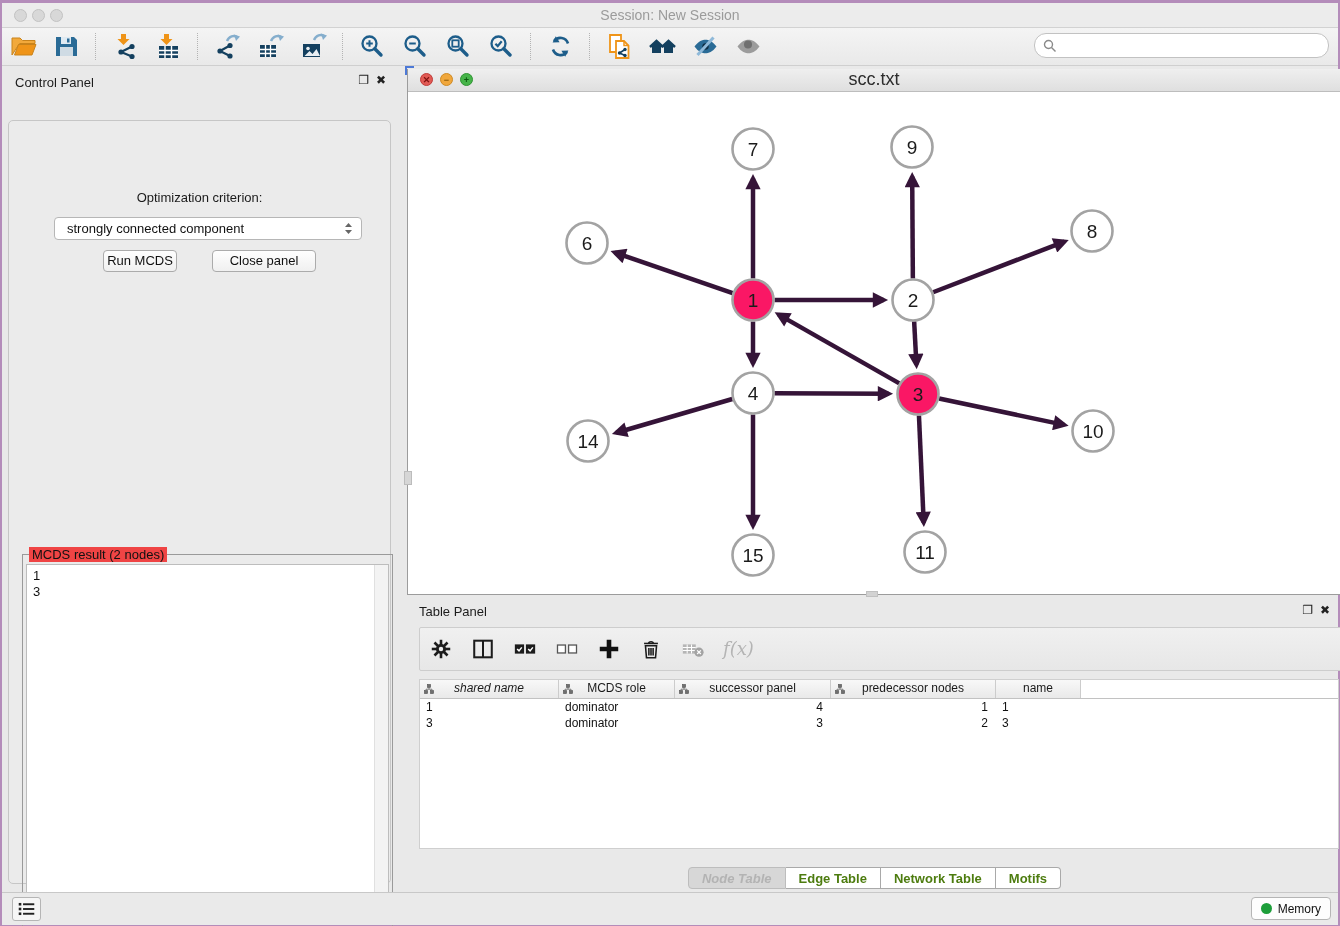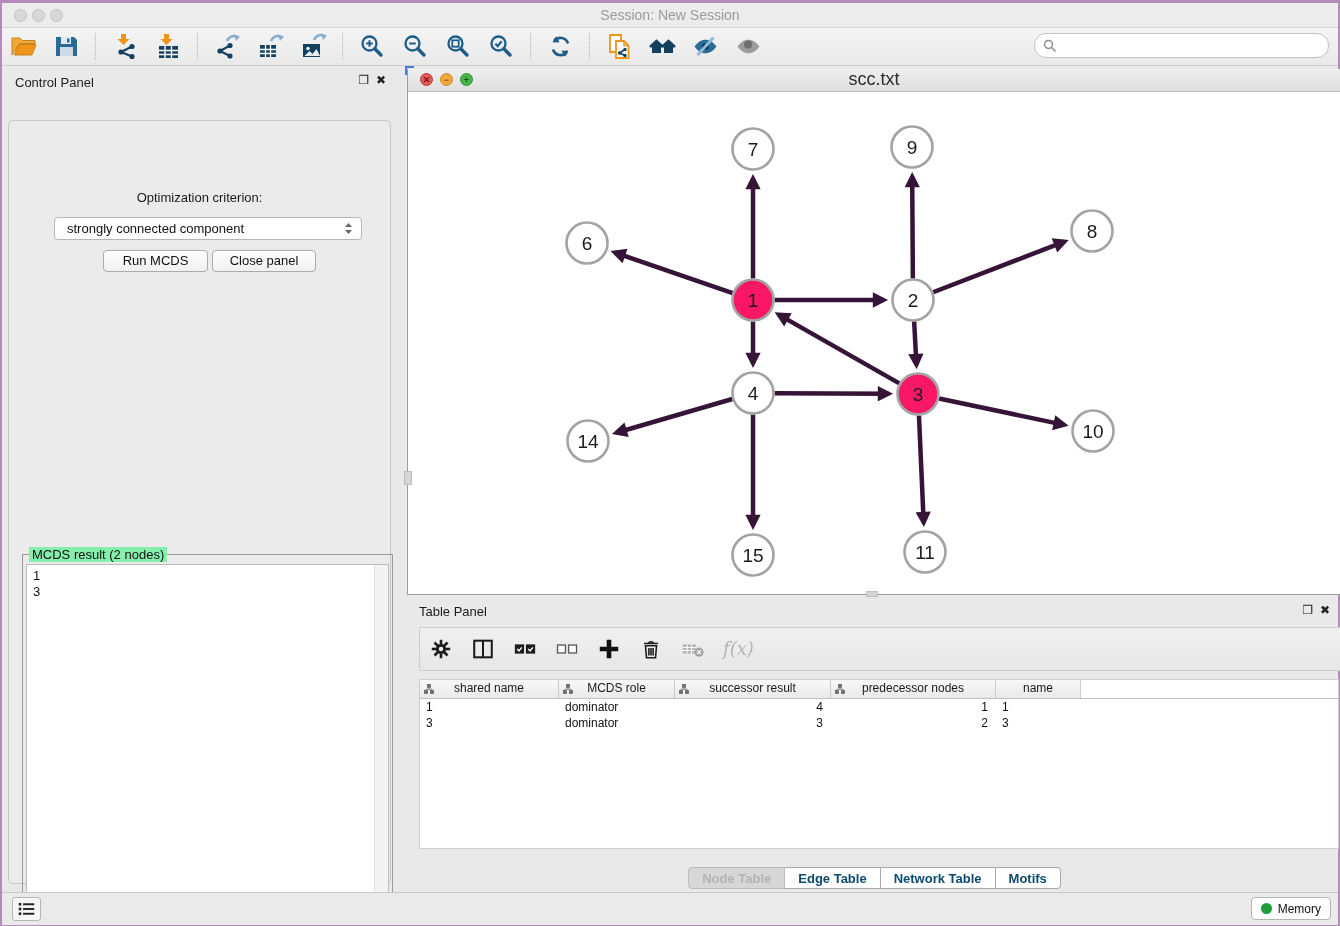--- a/index.html
+++ b/index.html
@@ -30,24 +30,24 @@
   .seg{border:1px solid #a9a9a9;border-left:none;background:#fff;font-size:13px;font-weight:bold;color:#111;padding:0 14px;line-height:20px;box-sizing:border-box;}
   .seg:first-child{border-left:1px solid #a9a9a9;border-radius:4px 0 0 4px;}
   .seg:last-child{border-radius:0 4px 4px 0;}
   .seg.dimmed{background:#e3e3e3;color:#b9b9b9;border-color:#bdbdbd;}
   #cp-content{left:6px;top:55px;width:381px;height:762px;background:#ebebeb;border:1px solid #c6c6c6;border-radius:5px;}
   #opt-label{left:0;top:69px;width:100%;text-align:center;font-size:13px;color:#1a1a1a;}
   #criterion-select{left:45px;top:96px;width:308px;height:23px;background:#fff;border:1px solid #b6b6b6;border-radius:4px;display:flex;align-items:center;box-sizing:border-box;gap:37px;}
   #criterion-value{flex:1;font-size:13px;padding-left:12px;color:#111;}
   #criterion-select svg{width:11px;height:15px;margin-right:7px;}
   .cp-btn{position:absolute;top:129px;height:22px;background:linear-gradient(#fefefe,#f0f0f0);border:1px solid #ababab;border-radius:4px;font-size:13px;color:#111;text-align:center;line-height:20px;box-sizing:border-box;}
-  #run-btn{left:94px;width:105px;}
+  #run-btn{left:94px;width:74px;}
   #closep-btn{left:203px;width:104px;}
   #mcds-fieldset{left:13px;top:433px;width:369px;height:372px;border:1px solid #9a9a9a;}
-  #mcds-legend{position:absolute;left:6px;top:-8px;background:#86efac;padding:0 3px;font-size:13px;color:#111;}
+  #mcds-legend{position:absolute;left:6px;top:-8px;background:#ef4444;padding:0 3px;font-size:13px;color:#111;}
   #mcds-result-box{position:absolute;left:3px;top:9px;right:3px;bottom:3px;background:#fff;border:1px solid #bdbdbd;}
   #mcds-scroll{position:absolute;top:0;right:0;width:13px;height:100%;background:#f3f3f3;border-left:1px solid #e0e0e0;}
   #mcds-result-values{padding:3px 6px;font-size:13px;color:#111;line-height:16px;}
 
   
   #net-window{left:405px;top:66px;width:933px;height:526px;background:#fff;border-left:1px solid #9c9c9c;border-bottom:1px solid #9c9c9c;box-sizing:border-box;}
   #net-titlebar{left:0;top:0;width:100%;height:22px;background:linear-gradient(#efefef,#dfdfdf);border-bottom:1px solid #bdbdbd;}
   .nt-dot{position:absolute;top:4px;width:13px;height:13px;border-radius:50%;box-sizing:border-box;text-align:center;font-size:9px;font-weight:bold;line-height:12px;}
   #net-title{width:100%;text-align:center;font-size:18px;color:#2c2c2c;line-height:21px;}
   #net-canvas{left:0;top:22px;width:931px;height:503px;}
@@ -62,24 +62,24 @@
   .tpi svg{width:24px;height:24px;display:block;}
   #fx-icon{font-family:"DejaVu Serif",serif;font-style:italic;font-size:18px;color:#b4b4b4;width:auto;line-height:24px;}
   #tp-table{left:12px;top:80px;width:920px;height:170px;background:#fff;border:1px solid #cfcfcf;box-sizing:border-box;overflow:hidden;}
   #tp-header{display:flex;height:18px;border-bottom:1px solid #c2c2c2;}
   .th{position:relative;background:linear-gradient(#f8f8f8,#e9e9e9);border-right:1px solid #cccccc;font-size:12px;color:#1a1a1a;text-align:center;line-height:17px;box-sizing:border-box;}
   .th svg{position:absolute;left:4px;top:4px;width:10px;height:10px;}
   .tr{display:flex;height:16px;}
   .td{font-size:12px;color:#111;line-height:16px;box-sizing:border-box;padding:0 8px 0 6px;white-space:nowrap;overflow:hidden;}
   #tp-tabs-wrap{position:absolute;left:0;top:268px;width:935px;display:flex;justify-content:center;}
   #tp-tabs{display:flex;height:22px;}
-  .seg2{border:1px solid #a9a9a9;border-left:none;background:#fff;font-size:13px;font-weight:bold;color:#0c4a6e;padding:0 13px;line-height:21px;box-sizing:border-box;}
+  .seg2{border:1px solid #a9a9a9;border-left:none;background:#fff;font-size:13px;font-weight:bold;color:#4d7c0f;padding:0 13px;line-height:21px;box-sizing:border-box;}
   .seg2:first-child{border-left:1px solid #a9a9a9;border-radius:4px 0 0 4px;}
   .seg2:last-child{border-radius:0 4px 4px 0;}
-  .seg2.dimmed{background:#d7d7d7;color:#b3b3b3;border-color:#bdbdbd;}
+  .seg2.dimmed{background:#d7d7d7;color:#b3b3b3;border-color:#bdbdbd;font-style:italic;}
 
   
   #status-bar{left:0;top:889px;width:100%;height:32px;background:#eaeaea;border-top:1px solid #c8c8c8;}
   #list-btn{left:10px;top:4px;width:29px;height:24px;background:#f6f6f6;border:1px solid #b5b5b5;border-radius:3px;display:flex;align-items:center;justify-content:center;box-sizing:border-box;}
   #memory-btn{right:7px;top:4px;height:23px;background:#fdfdfd;border:1px solid #b5b5b5;border-radius:4px;display:flex;align-items:center;padding:0 9px;box-sizing:border-box;}
   #memory-dot{width:11px;height:11px;border-radius:50%;margin-right:6px;}
   #memory-label{font-size:12px;color:#111;}
   .corner-mark{left:403px;top:63px;width:7px;height:7px;border-left:2px solid #4d79d6;border-top:2px solid #4d79d6;}
 </style>
 </head>
@@ -403,21 +403,21 @@
             <rect x="2" y="8" width="14" height="10" fill="#b5b5b5"></rect>
             <path d="M2 11.3h14M2 14.6h14M6.7 8v10M11.4 8v10" stroke="#fff" stroke-width="1.1"></path>
             <circle cx="19.5" cy="16.5" r="5" fill="#a3a3a3"></circle>
             <path d="M17.5 14.5l4 4M21.5 14.5l-4 4" stroke="#fff" stroke-width="1.4"></path>
           </svg>
         </span>
       <span class="tpi" id="fx-icon">f(x)</span>
     </div>
     <div id="tp-table" class="abs">
       <div id="tp-header">
-          <div class="th" style="width: 139px;"><svg viewBox="0 0 10 10">
+          <div class="th" style="width: 139px; font-style: italic;"><svg viewBox="0 0 10 10">
               <g fill="#6f6f6f" stroke="#555" stroke-width="0.6">
                 <rect x="3.4" y="0.4" width="3.2" height="3"></rect>
                 <rect x="0.4" y="6.6" width="3.2" height="3"></rect>
                 <rect x="6.4" y="6.6" width="3.2" height="3"></rect>
               </g>
               <path d="M5 3.4v1.8M2 6.6V5.2h6v1.4" stroke="#555" stroke-width="0.7" fill="none"></path>
             </svg><span>shared name</span></div>
           <div class="th" style="width: 116px;"><svg viewBox="0 0 10 10">
               <g fill="#6f6f6f" stroke="#555" stroke-width="0.6">
                 <rect x="3.4" y="0.4" width="3.2" height="3"></rect>
@@ -426,21 +426,21 @@
               </g>
               <path d="M5 3.4v1.8M2 6.6V5.2h6v1.4" stroke="#555" stroke-width="0.7" fill="none"></path>
             </svg><span>MCDS role</span></div>
           <div class="th" style="width: 156px;"><svg viewBox="0 0 10 10">
               <g fill="#6f6f6f" stroke="#555" stroke-width="0.6">
                 <rect x="3.4" y="0.4" width="3.2" height="3"></rect>
                 <rect x="0.4" y="6.6" width="3.2" height="3"></rect>
                 <rect x="6.4" y="6.6" width="3.2" height="3"></rect>
               </g>
               <path d="M5 3.4v1.8M2 6.6V5.2h6v1.4" stroke="#555" stroke-width="0.7" fill="none"></path>
-            </svg><span>successor result</span></div>
+            </svg><span>successor panel</span></div>
           <div class="th" style="width: 165px;"><svg viewBox="0 0 10 10">
               <g fill="#6f6f6f" stroke="#555" stroke-width="0.6">
                 <rect x="3.4" y="0.4" width="3.2" height="3"></rect>
                 <rect x="0.4" y="6.6" width="3.2" height="3"></rect>
                 <rect x="6.4" y="6.6" width="3.2" height="3"></rect>
               </g>
               <path d="M5 3.4v1.8M2 6.6V5.2h6v1.4" stroke="#555" stroke-width="0.7" fill="none"></path>
             </svg><span>predecessor nodes</span></div>
           <div class="th" style="width: 85px;"><span>name</span></div>
         </div>

